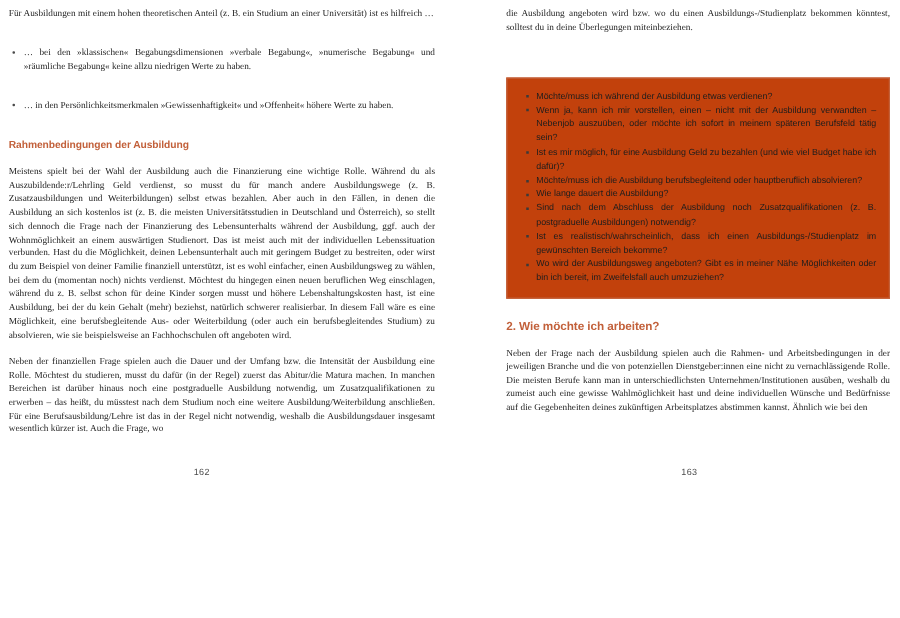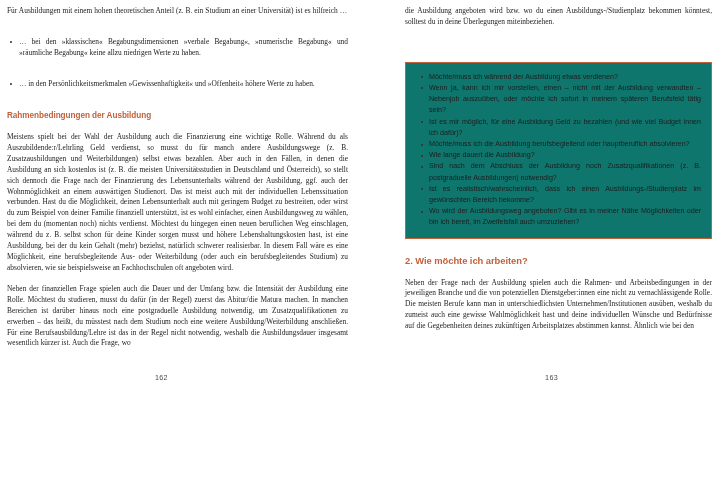--- a/index.html
+++ b/index.html
@@ -80,21 +80,21 @@
   h2.sec-head.big {
     font-size: 9.4px;
   }
 
   .spacer-22 { height: 22px; }
   .spacer-16 { height: 16px; }
   .spacer-12 { height: 12px; }
 
   .checklist-box {
     border: 1.6px solid #c2603a;
-    background: #0f766e;
+    background: #c2410c;
     box-sizing: border-box;
     padding: 9px 10px 9px 12px;
     margin: 0;
   }
   ul.checklist {
     list-style: none;
     margin: 0;
     padding: 0;
   }
   ul.checklist li {
@@ -162,21 +162,21 @@
 
     <div class="spacer-22"></div>
 
 
     <div class="spacer-12"></div>
 
     <div class="checklist-box">
       <ul class="checklist">
         <li>Möchte/muss ich während der Ausbildung etwas verdienen?</li>
         <li>Wenn ja, kann ich mir vorstellen, einen – nicht mit der Ausbildung verwandten – Nebenjob auszuüben, oder möchte ich sofort in meinem späteren Berufsfeld tätig sein?</li>
-        <li>Ist es mir möglich, für eine Ausbildung Geld zu bezahlen (und wie viel Budget innen ich dafür)?</li>
+        <li>Ist es mir möglich, für eine Ausbildung Geld zu bezahlen (und wie viel Budget habe ich dafür)?</li>
         <li>Möchte/muss ich die Ausbildung berufsbegleitend oder hauptberuflich absolvieren?</li>
         <li>Wie lange dauert die Ausbildung?</li>
         <li>Sind nach dem Abschluss der Ausbildung noch Zusatzqualifikationen (z. B. postgraduelle Ausbildungen) notwendig?</li>
         <li>Ist es realistisch/wahrscheinlich, dass ich einen Ausbildungs-/Studienplatz im gewünschten Bereich bekomme?</li>
         <li>Wo wird der Ausbildungsweg angeboten? Gibt es in meiner Nähe Möglichkeiten oder bin ich bereit, im Zweifelsfall auch umzuziehen?</li>
       </ul>
     </div>
 
     <div class="spacer-16"></div>
 

